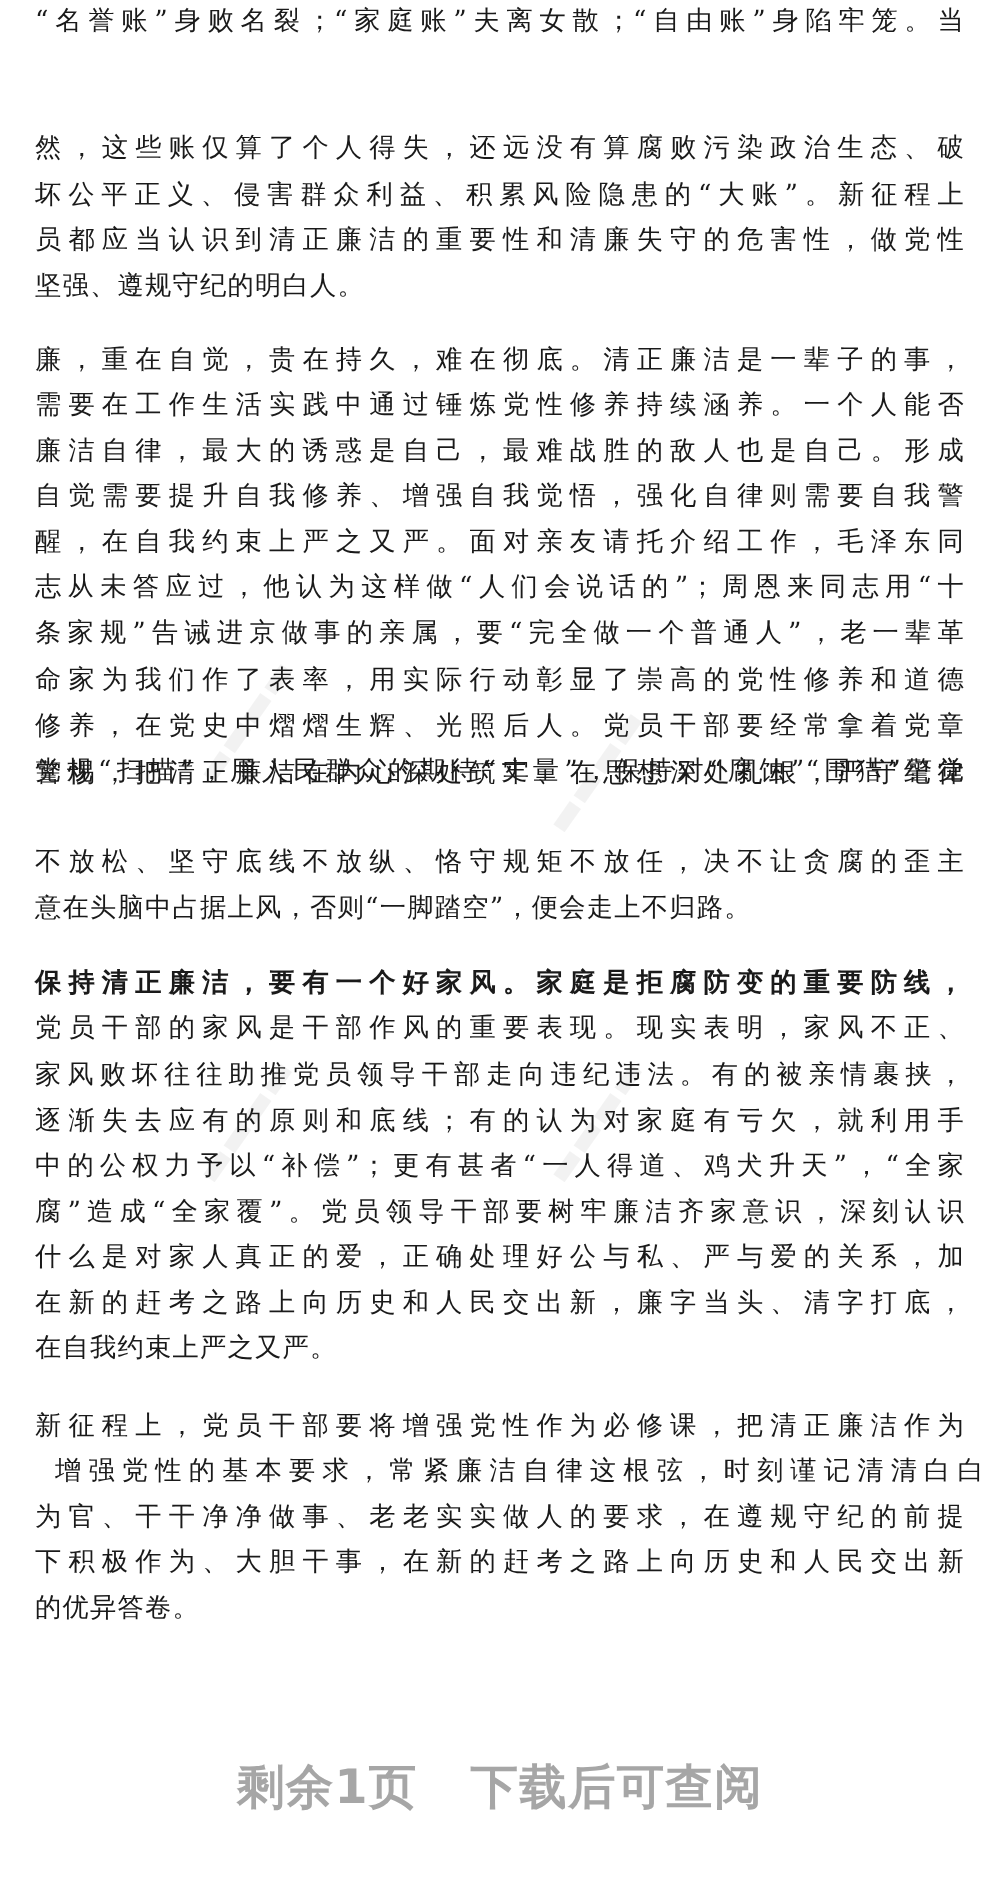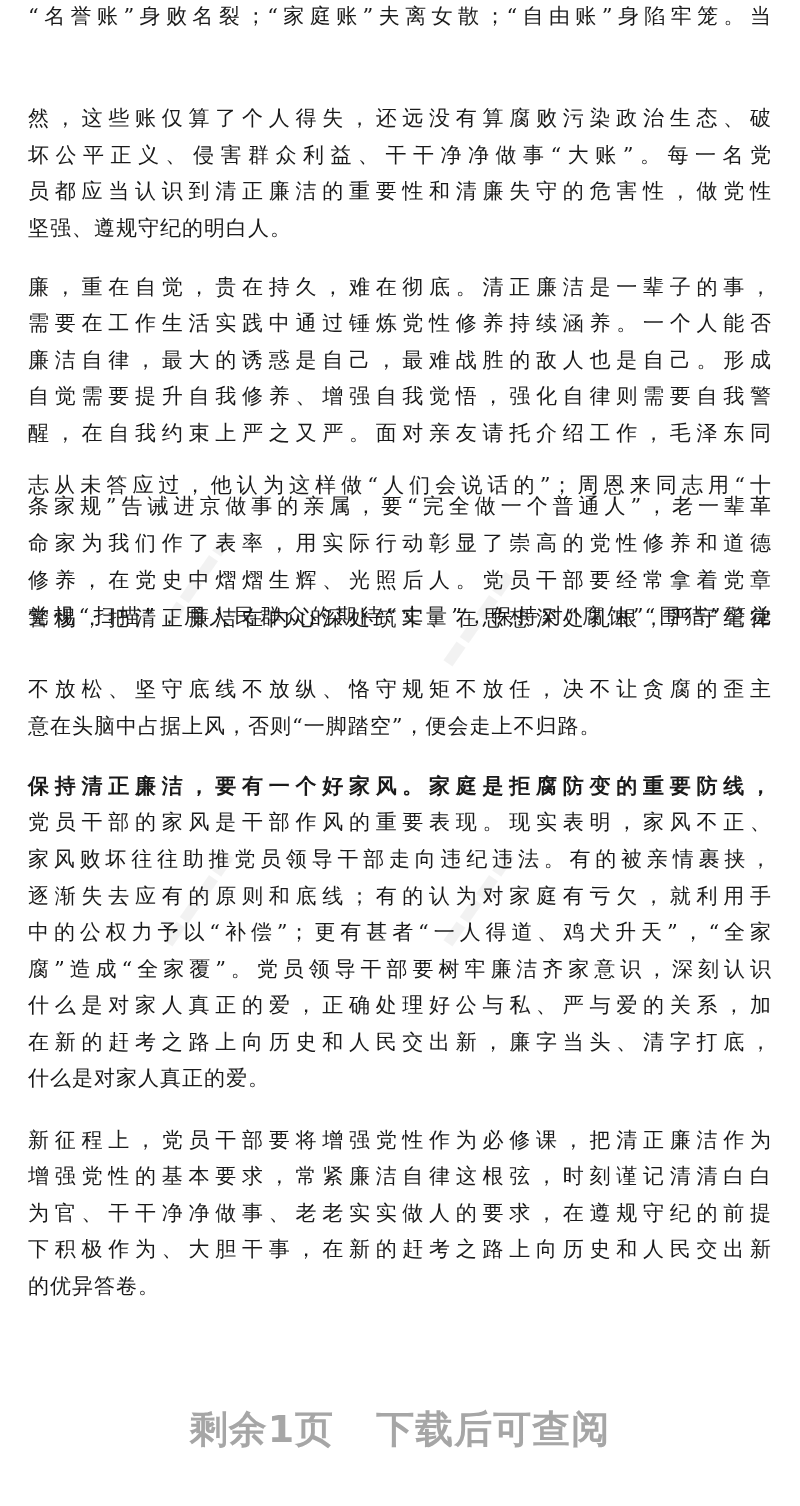--- a/index.html
+++ b/index.html
@@ -24,50 +24,50 @@
 <div class="page">
 
   <div class="wm" style="left:140px;top:560px;">▬▬▬▬</div>
   <div class="wm" style="left:420px;top:600px;">▬▬▬▬</div>
   <div class="wm" style="left:140px;top:880px;">▬▬▬▬</div>
   <div class="wm" style="left:420px;top:880px;">▬▬▬▬</div>
 
   <div class="line" style="top:2px;">“名誉账”身败名裂；“家庭账”夫离女散；“自由账”身陷牢笼。当</div>
 
   <div class="line" style="top:104px;">然，这些账仅算了个人得失，还远没有算腐败污染政治生态、破</div>
-  <div class="line" style="top:141px;">坏公平正义、侵害群众利益、干干净净做事“大账”。每一名党</div>
+  <div class="line" style="top:141px;">坏公平正义、侵害群众利益、积累风险隐患的“大账”。新征程上</div>
   <div class="line" style="top:177px;">员都应当认识到清正廉洁的重要性和清廉失守的危害性，做党性</div>
   <div class="line last" style="top:214px;">坚强、遵规守纪的明白人。</div>
 
   <div class="line" style="top:273px;">廉，重在自觉，贵在持久，难在彻底。清正廉洁是一辈子的事，</div>
   <div class="line" style="top:309px;">需要在工作生活实践中通过锤炼党性修养持续涵养。一个人能否</div>
   <div class="line" style="top:346px;">廉洁自律，最大的诱惑是自己，最难战胜的敌人也是自己。形成</div>
   <div class="line" style="top:382px;">自觉需要提升自我修养、增强自我觉悟，强化自律则需要自我警</div>
   <div class="line" style="top:419px;">醒，在自我约束上严之又严。面对亲友请托介绍工作，毛泽东同</div>
-  <div class="line" style="top:455px;margin-top:16px;">志从未答应过，他认为这样做“人们会说话的”；周恩来同志用“十</div>
+  <div class="line" style="top:455px;">志从未答应过，他认为这样做“人们会说话的”；周恩来同志用“十</div>
   <div class="line" style="top:492px;">条家规”告诫进京做事的亲属，要“完全做一个普通人”，老一辈革</div>
   <div class="line" style="top:529px;">命家为我们作了表率，用实际行动彰显了崇高的党性修养和道德</div>
   <div class="line" style="top:566px;">修养，在党史中熠熠生辉、光照后人。党员干部要经常拿着党章</div>
   <div class="line" style="top:602px;">党规“扫描”，用人民群众的期待“丈量”，保持对“腐蚀”“围猎”警觉</div>
   <div class="line" style="top:604px;">警惕，把清正廉洁在内心深处筑牢、在思想深处扎根，严守纪律</div>
   <div class="line" style="top:675px;">不放松、坚守底线不放纵、恪守规矩不放任，决不让贪腐的歪主</div>
   <div class="line last" style="top:712px;">意在头脑中占据上风，否则“一脚踏空”，便会走上不归路。</div>
 
   <div class="line" style="top:772px;font-weight:bold;">保持清正廉洁，要有一个好家风。家庭是拒腐防变的重要防线，</div>
   <div class="line" style="top:808px;">党员干部的家风是干部作风的重要表现。现实表明，家风不正、</div>
   <div class="line" style="top:845px;">家风败坏往往助推党员领导干部走向违纪违法。有的被亲情裹挟，</div>
   <div class="line" style="top:882px;">逐渐失去应有的原则和底线；有的认为对家庭有亏欠，就利用手</div>
   <div class="line" style="top:918px;">中的公权力予以“补偿”；更有甚者“一人得道、鸡犬升天”，“全家</div>
   <div class="line" style="top:955px;">腐”造成“全家覆”。党员领导干部要树牢廉洁齐家意识，深刻认识</div>
   <div class="line" style="top:991px;">什么是对家人真正的爱，正确处理好公与私、严与爱的关系，加</div>
   <div class="line" style="top:1028px;">在新的赶考之路上向历史和人民交出新，廉字当头、清字打底，</div>
-  <div class="line last" style="top:1064px;">什么是对家人真正的爱。</div>
+  <div class="line last" style="top:1064px;">在自我约束上严之又严。</div>
 
   <div class="line" style="top:1126px;">新征程上，党员干部要将增强党性作为必修课，把清正廉洁作为</div>
-  <div class="line" style="top:1162px;">增强党性的基本要求，常紧廉洁自律这根弦，时刻谨记清清白白</div>
+  <div class="line" style="top:1162px;margin-left:16px;">增强党性的基本要求，常紧廉洁自律这根弦，时刻谨记清清白白</div>
   <div class="line" style="top:1199px;">为官、干干净净做事、老老实实做人的要求，在遵规守纪的前提</div>
   <div class="line" style="top:1235px;">下积极作为、大胆干事，在新的赶考之路上向历史和人民交出新</div>
   <div class="line last" style="top:1272px;">的优异答卷。</div>
 
   <div class="footer">
     <span>剩余1页</span>
     <span>下载后可查阅</span>
   </div>
 </div>
 

